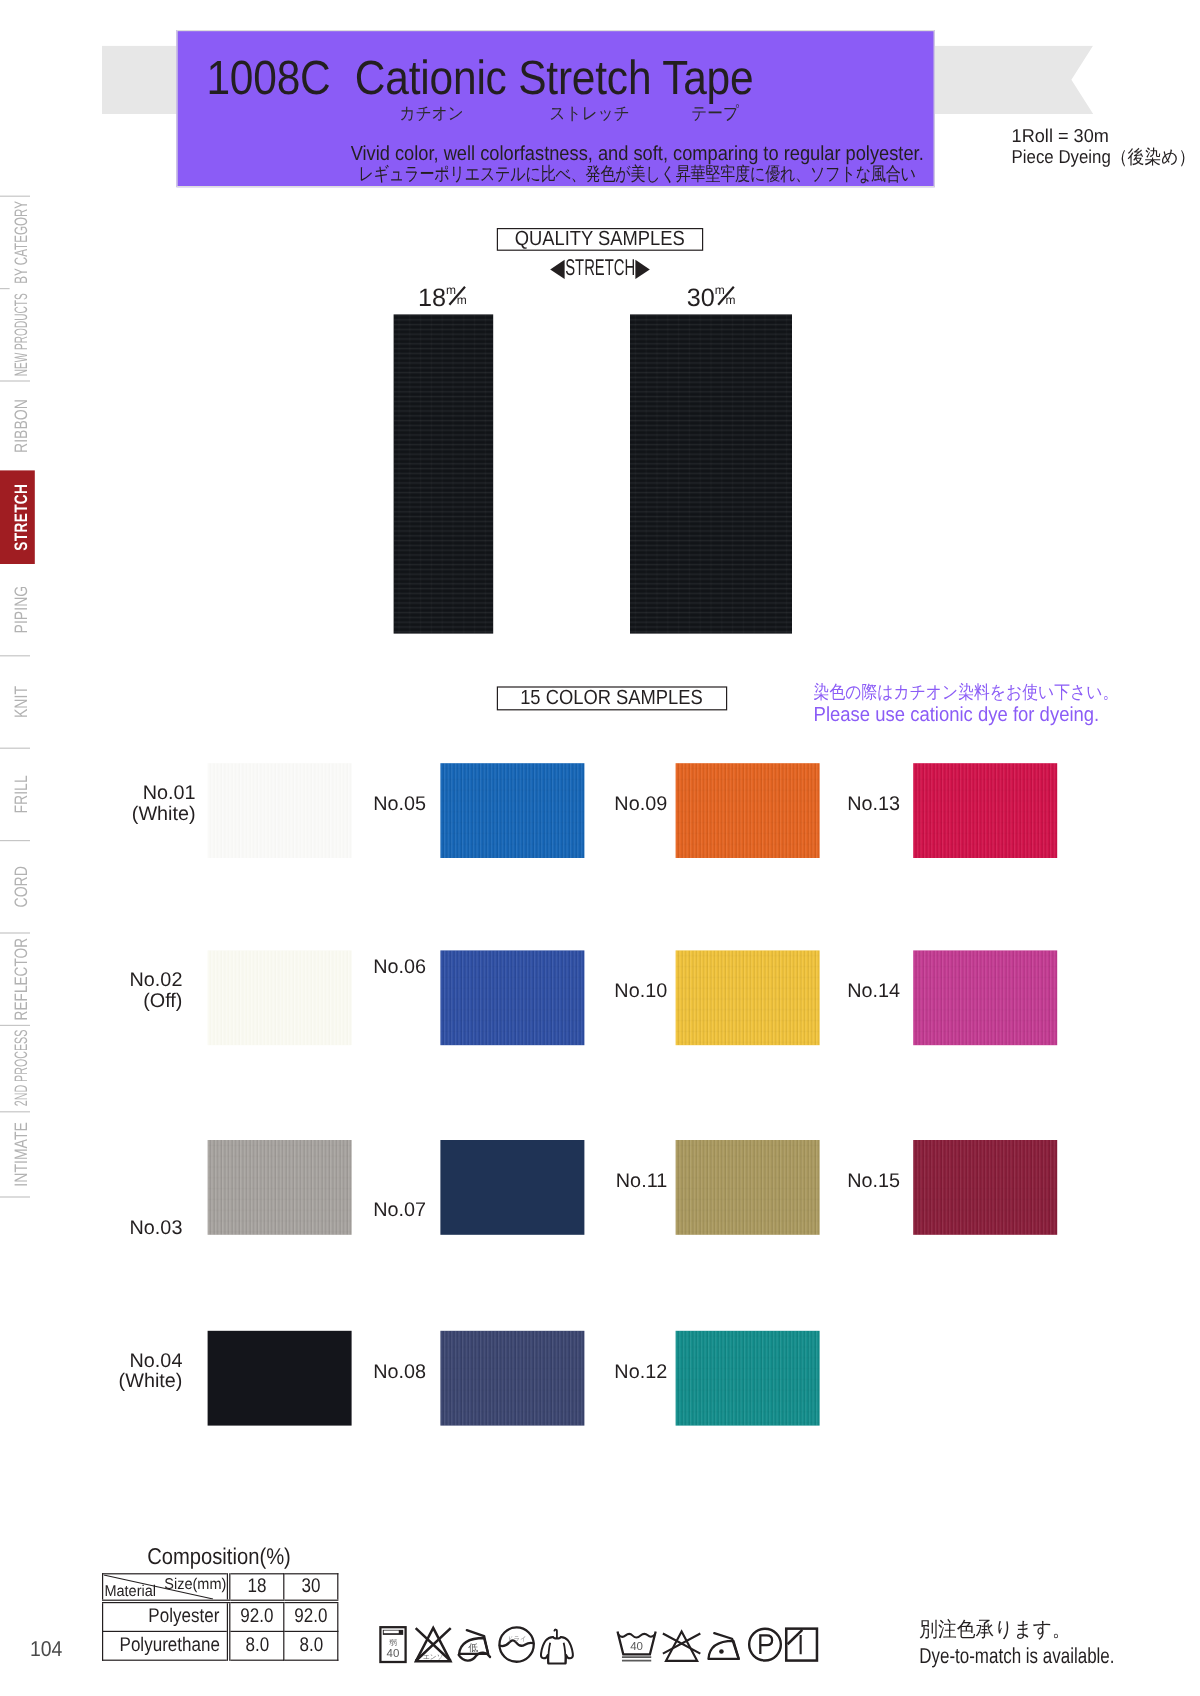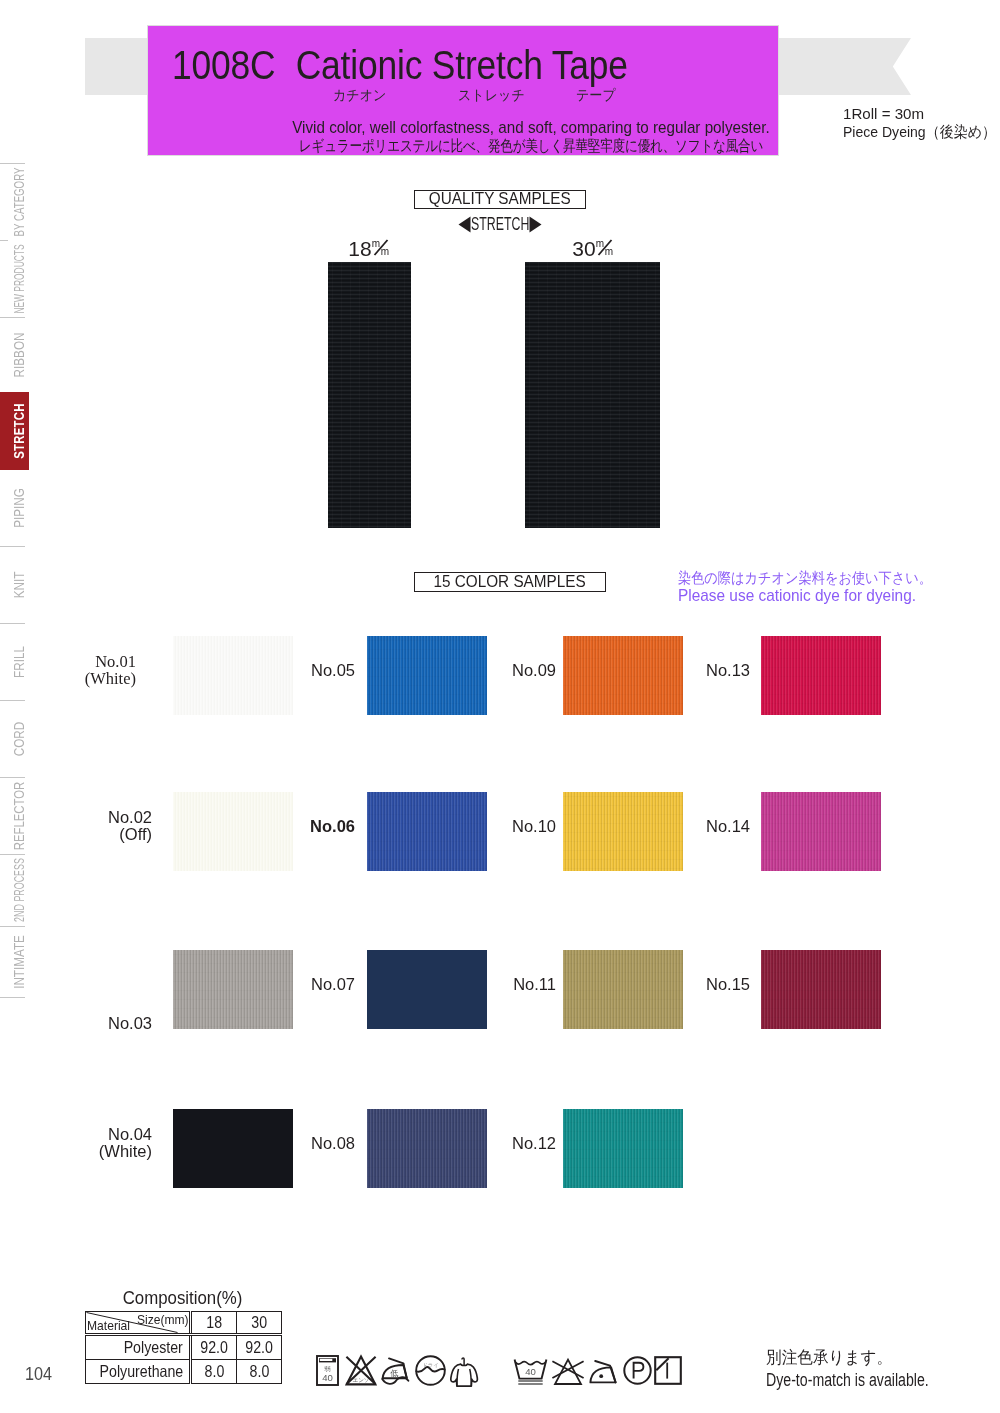--- a/index.html
+++ b/index.html
@@ -18,21 +18,21 @@
        transform-origin:50% 50%;}
   .tab.active{background:#a01d22;}
   .tab.active .lbl{color:#ffffff;font-weight:bold;letter-spacing:.4px;font-size:15px;}
   .tabdiv{position:absolute;left:0;height:1px;background:#c6c6c6;}
 
   
   #ribbon{position:absolute;left:85px;top:38px;width:826px;height:57px;
           background:#e7e7e7;
           clip-path:polygon(0 0,100% 0,97.8% 50%,100% 100%,0 100%);}
   #titlebox{position:absolute;left:147px;top:25px;width:632px;height:131px;
-            background:#d946ef;border:1px solid #dddddd;box-sizing:border-box;}
+            background:#8b5cf6;border:1px solid #dddddd;box-sizing:border-box;}
   #maintitle{position:absolute;left:24px;top:19px;
              font-size:40px;line-height:40px;letter-spacing:-.2px;color:#231f20;white-space:nowrap;
              transform:scaleX(.885);transform-origin:0 0;}
   .kana{position:absolute;top:60px;font-size:14.5px;line-height:18px;color:#2b2b2b;white-space:nowrap;
         transform:scaleX(.9);transform-origin:0 0;}
   #desc-en{position:absolute;left:83px;top:92px;width:600px;text-align:center;
            font-size:17px;line-height:20px;color:#231f20;white-space:nowrap;
            transform:scaleX(.895);transform-origin:50% 0;}
   #desc-ja{position:absolute;left:83px;top:110px;width:600px;text-align:center;
            font-size:15.5px;line-height:19px;color:#231f20;letter-spacing:-.3px;white-space:nowrap;
@@ -224,21 +224,21 @@
         </svg>
       </div>
     </div>
 
   <div class="secbox" id="cs-box"><span>15 COLOR SAMPLES</span></div>
   <div id="dyenote">
     <div class="ja">染色の際はカチオン染料をお使い下さい。</div>
     <div class="en">Please use cationic dye for dyeing.</div>
   </div>
   <div id="color-grid">
-      <div class="cs-label" style="left: 36px; width: 100px; top: 653px; font-family: Liberation Serif, serif;">
+      <div class="cs-label" style="left: 63px; width: 100px; top: 653px;">
         <div>No.01</div>
         <div>(White)</div>
       </div>
       <div class="cs-swatch" style="left: 173px; top: 636px; width: 120px; height: 79px; background: rgb(249, 249, 247);">
         <svg class="tex" width="120" height="79" shape-rendering="crispEdges">
           <rect width="120" height="79" fill="url(#ribvlite)"></rect>
         </svg>
       </div>
       <div class="cs-label" style="left: 52px; width: 100px; top: 809px;">
         <div>No.02</div>
@@ -267,29 +267,29 @@
         </svg>
       </div>
       <div class="cs-label" style="left: 255px; width: 100px; top: 662px;">
         <div>No.05</div>
       </div>
       <div class="cs-swatch" style="left: 367px; top: 636px; width: 120px; height: 79px; background: rgb(21, 102, 184);">
         <svg class="tex" width="120" height="79" shape-rendering="crispEdges">
           <rect width="120" height="79" fill="url(#ribv)"></rect>
         </svg>
       </div>
-      <div class="cs-label" style="left: 255px; width: 100px; top: 818px; font-weight: bold;">
+      <div class="cs-label" style="left: 255px; width: 100px; top: 798px;">
         <div>No.06</div>
       </div>
       <div class="cs-swatch" style="left: 367px; top: 792px; width: 120px; height: 79px; background: rgb(46, 79, 165);">
         <svg class="tex" width="120" height="79" shape-rendering="crispEdges">
           <rect width="120" height="79" fill="url(#ribv)"></rect>
         </svg>
       </div>
-      <div class="cs-label" style="left: 255px; width: 100px; top: 976px; text-align: right;">
+      <div class="cs-label" style="left: 255px; width: 100px; top: 1000px; text-align: right;">
         <div>No.07</div>
       </div>
       <div class="cs-swatch" style="left: 367px; top: 950px; width: 120px; height: 79px; background: rgb(31, 51, 85);">
         <svg class="tex" width="120" height="79" shape-rendering="crispEdges">
           <rect width="120" height="79" fill="url(#ribvdark)"></rect>
         </svg>
       </div>
       <div class="cs-label" style="left: 255px; width: 100px; top: 1135px;">
         <div>No.08</div>
       </div>

